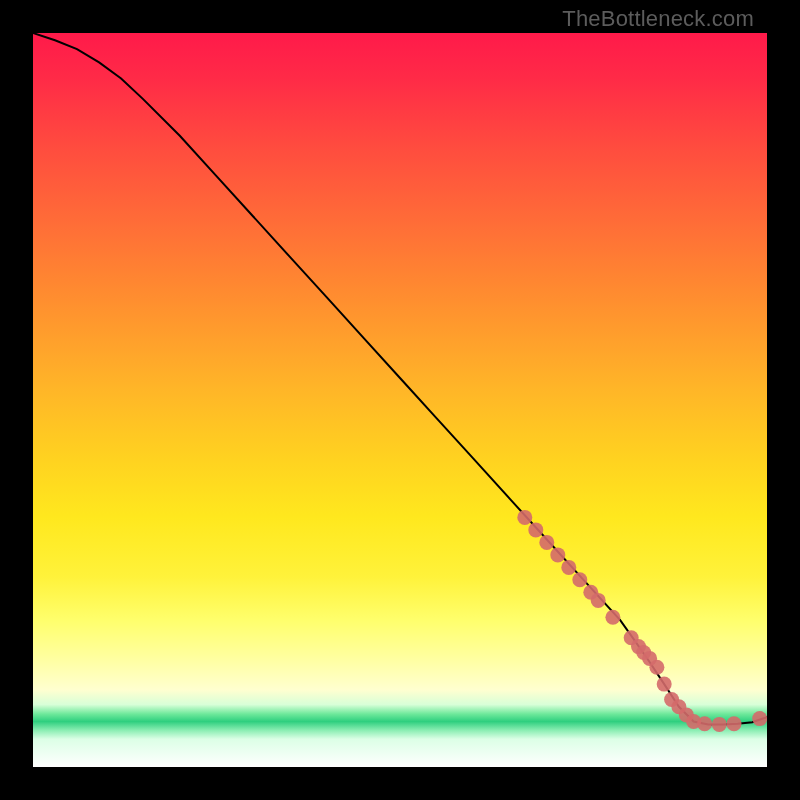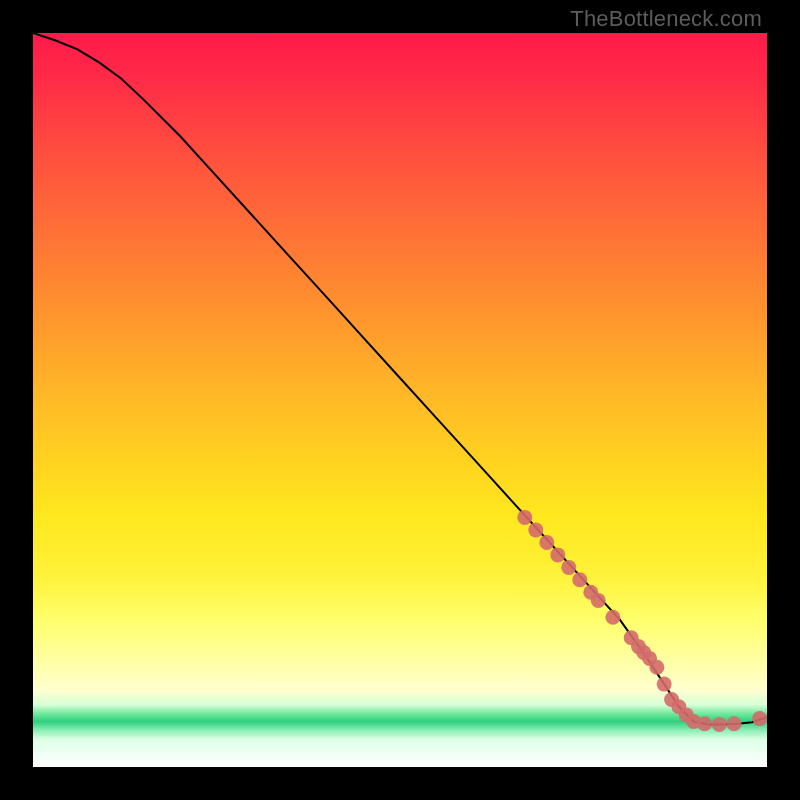--- a/index.html
+++ b/index.html
@@ -47,21 +47,21 @@
       #6ce89a 92.8%,
       #2fcf7f 93.8%,
       #8beeb3 95%,
       #dcffe6 96.2%,
       #ffffff 100%
     );
   }
   .watermark {
     position: absolute;
     top: 6px;
-    right: 38px;
+    right: 46px;
     color: #5c5c5c;
     font-size: 22px;
     font-weight: 500;
     font-family: Arial, Helvetica, sans-serif;
     letter-spacing: 0.2px;
     user-select: none;
   }
   svg.curve {
     position: absolute;
     inset: 0;

